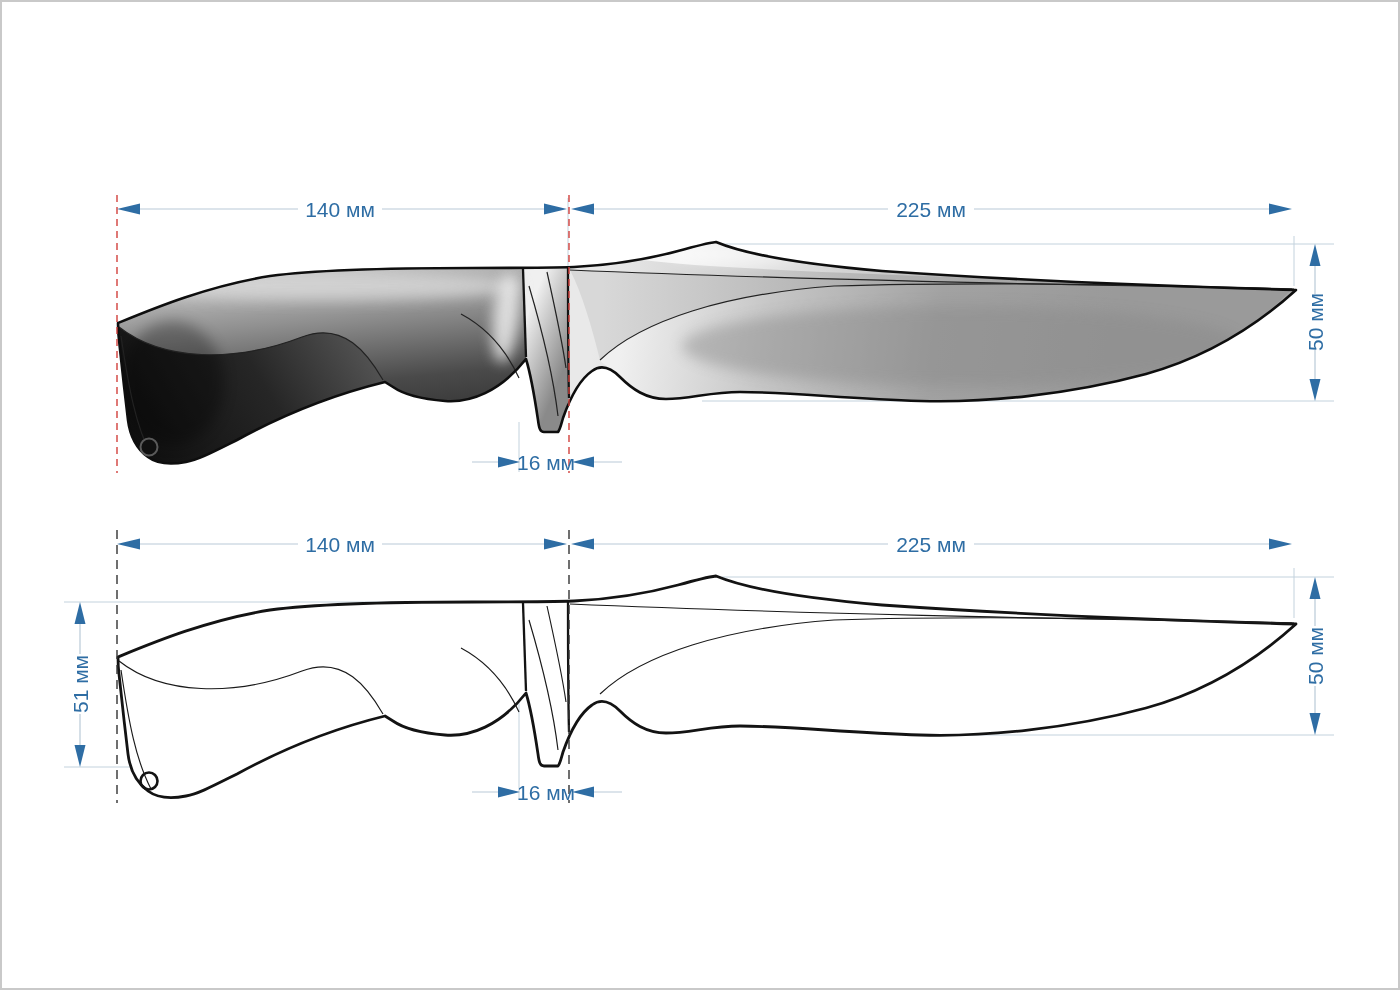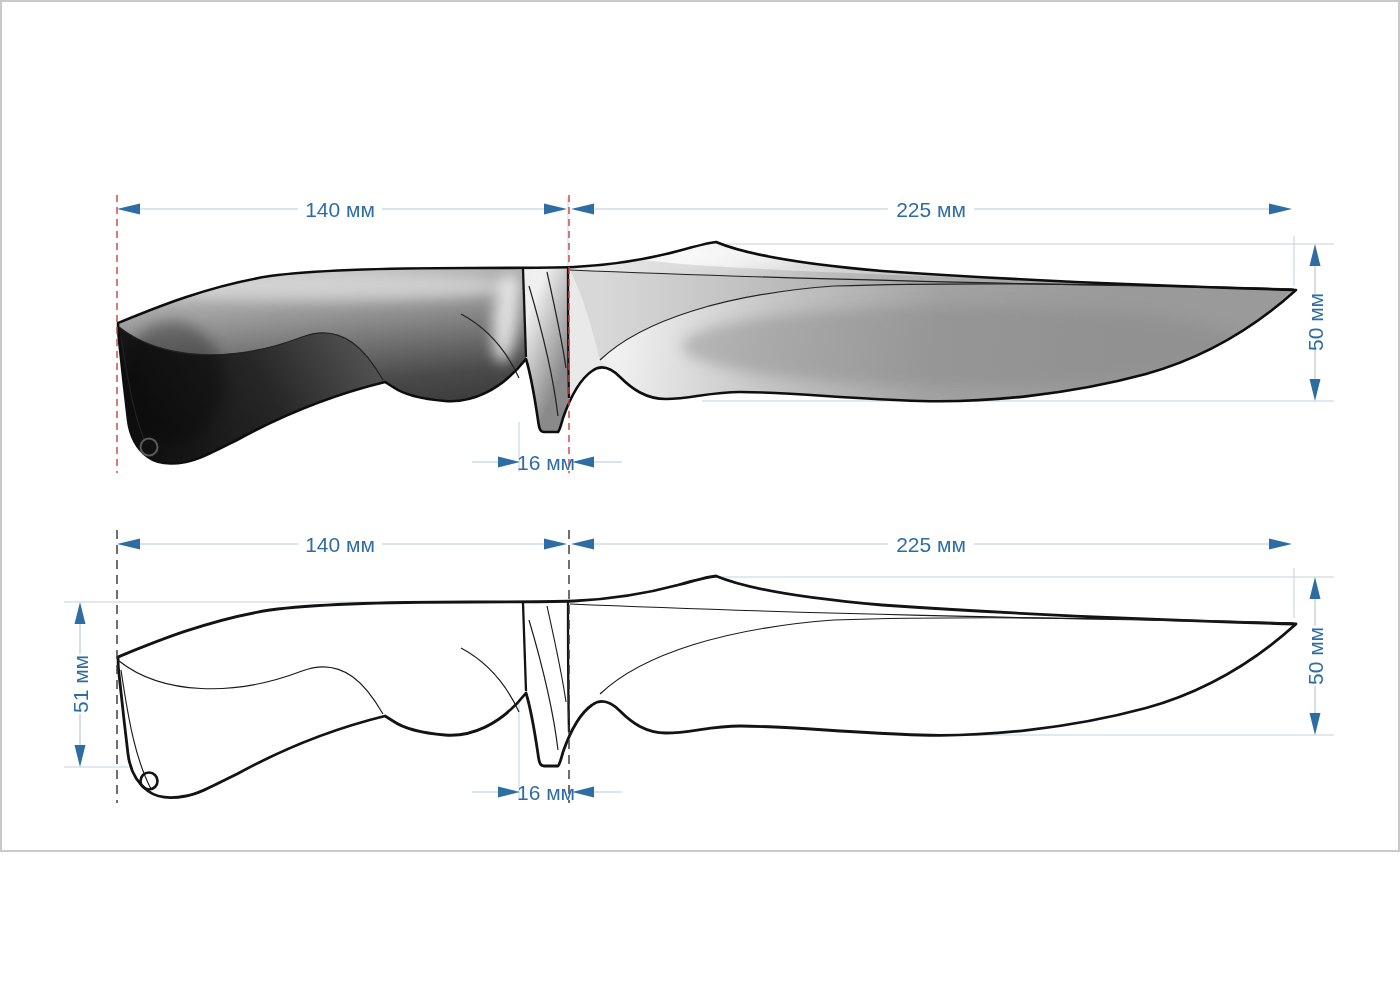--- a/index.html
+++ b/index.html
@@ -1,17 +1,17 @@
 <!DOCTYPE html>
 <html><head>
 <meta charset="utf-8">
 <style>
   html,body{margin:0;padding:0;background:#ffffff;}
   .frame{
-    width:1400px;height:852px;box-sizing:border-box;
+    width:1400px;height:990px;box-sizing:border-box;
     border:2px solid #c9c9c9;background:#ffffff;position:relative;overflow:hidden;
     font-family:"Liberation Sans", sans-serif;
   }
   svg{display:block;}
   .dimtext{
     font-family:"Liberation Sans", sans-serif;
     font-size:21px;
     fill:#2e6da4;
   }
   .dimline{stroke:#b9cad7;stroke-width:1.2;fill:none;}

